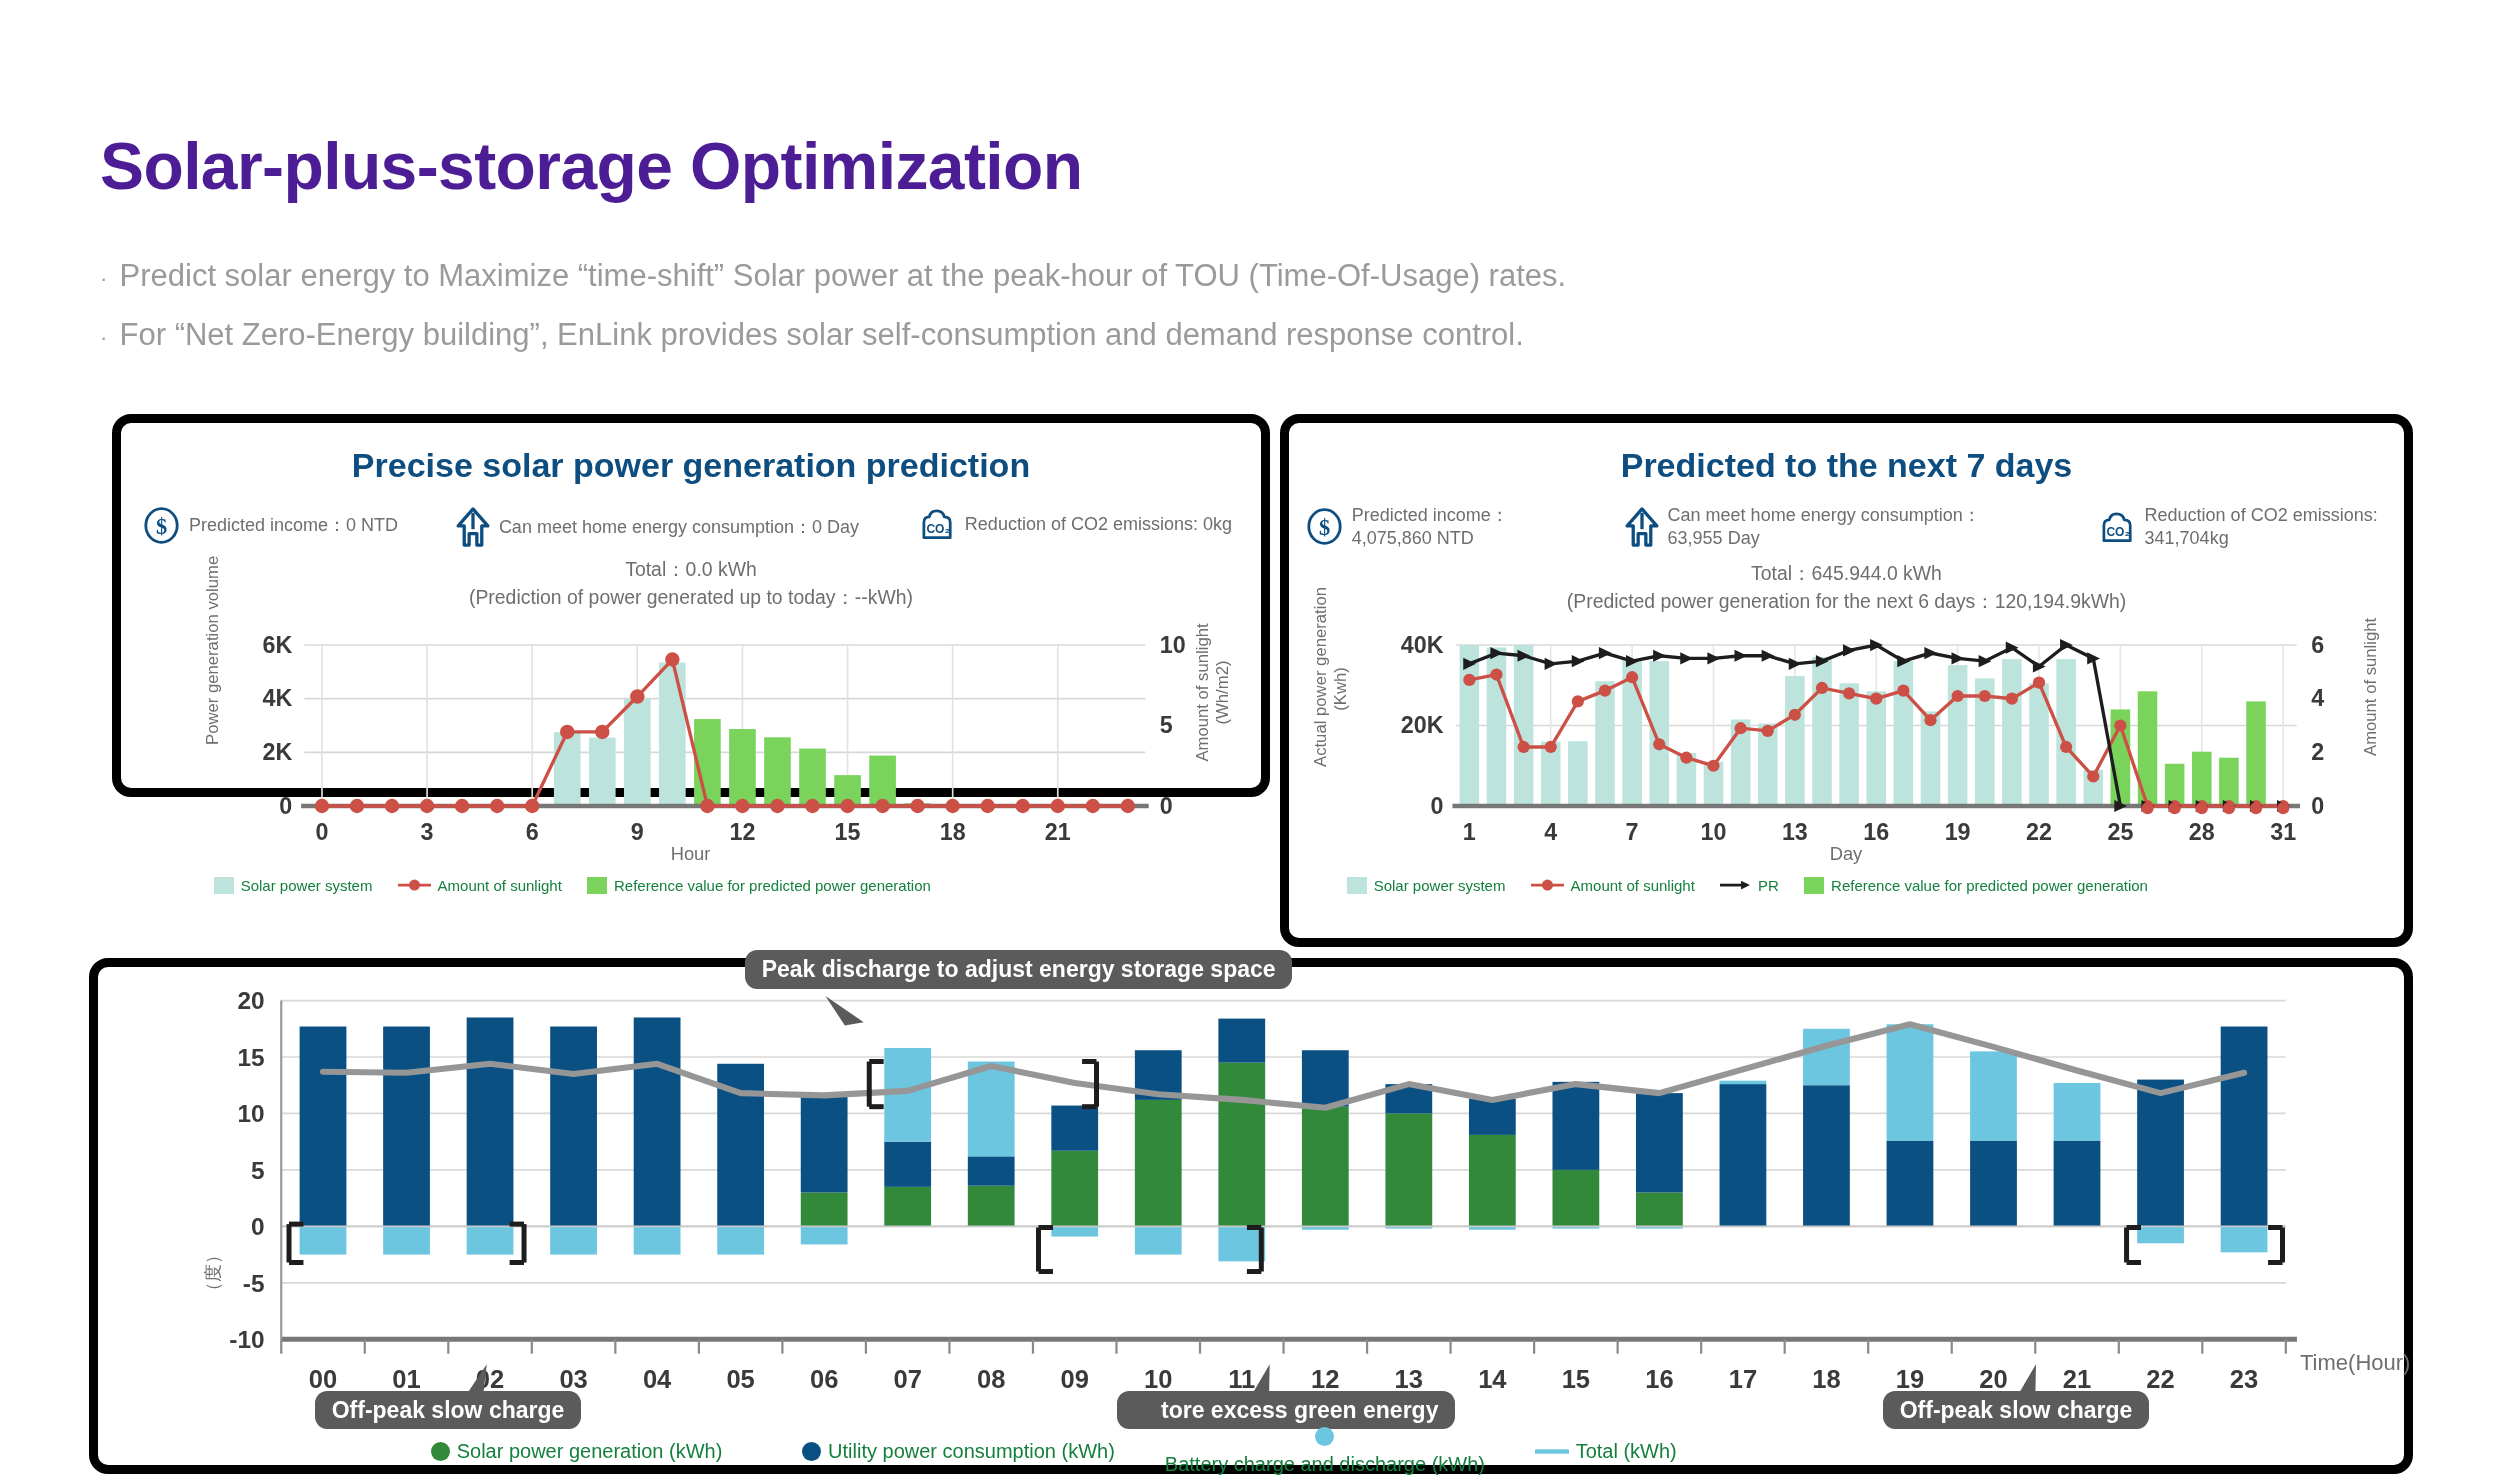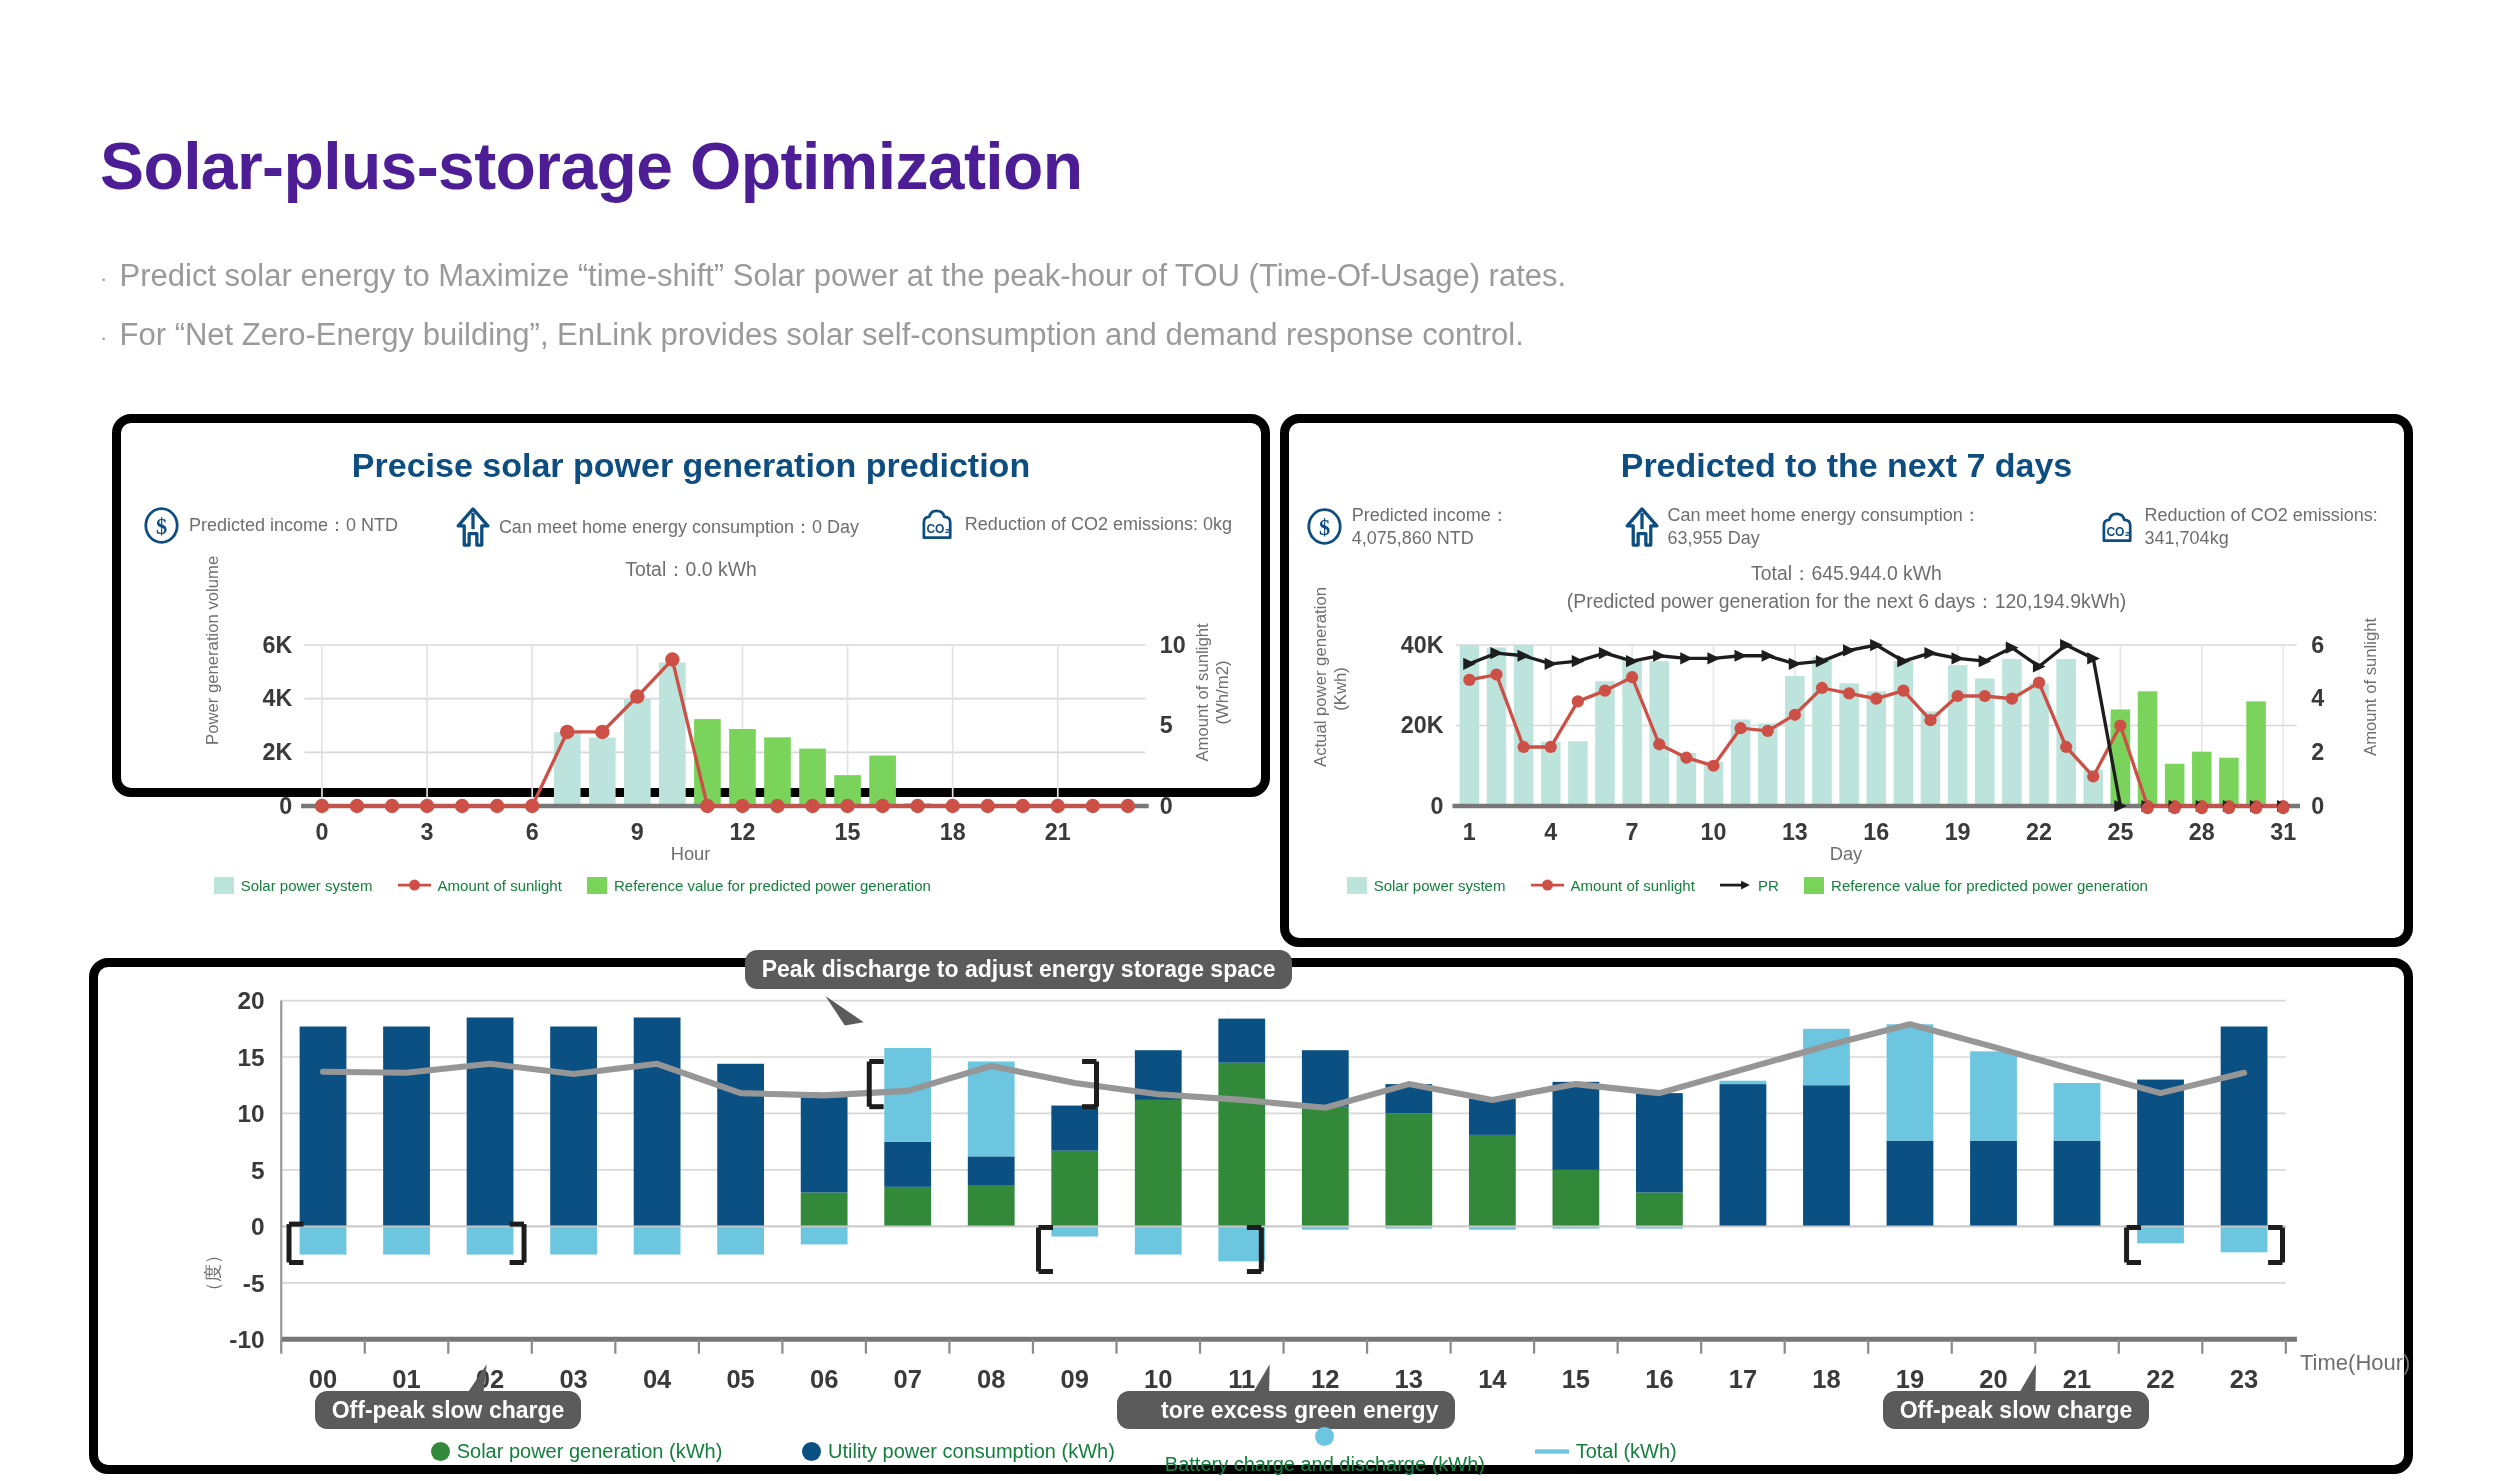--- a/index.html
+++ b/index.html
@@ -112,20 +112,21 @@
             <path d="M12 56 L12 28 Q12 18 22 18 Q24 7 35 7 Q47 7 49 18 Q60 18 60 28 L60 56 Z" fill="none" stroke="#0d4d80" stroke-width="5" stroke-linejoin="round"></path>
             <text x="38" y="48" font-size="22" font-weight="bold" fill="#0d4d80" text-anchor="middle" font-family="Liberation Sans, sans-serif">CO₂</text>
           </svg>
         </span>
         <span class="kpi-text">Reduction of CO2 emissions: 0kg</span>
       </div>
     </div>
 
     <div class="totals" style="top:132px;">
       <div>Total：0.0 kWh</div>
+      <div>(Prediction of power generated up to today：--kWh)</div>
     </div>
 
     <div class="plot" id="plot-left" style="left:0; top:0; width:1139px; height:514px;">
 
       <div class="axis-label vert" style="left:82px; top:322px;">Power generation volume</div>
       <div class="axis-label vert" style="left:1072px; top:339px; text-align:center; width:139px;">Amount of sunlight<br>(Wh/m2)</div>
       <div class="axis-label" style="left:0; top:420px; width:1139px; text-align:center; font-size:18.3px;">Hour</div>
 
       <svg id="svg-left" width="1139" height="514" style="position:absolute;left:0;top:0;" viewBox="0 0 2051 926">
           <line x1="330" y1="690" x2="1845" y2="690" stroke="#d8d8d8" stroke-width="3"></line>

